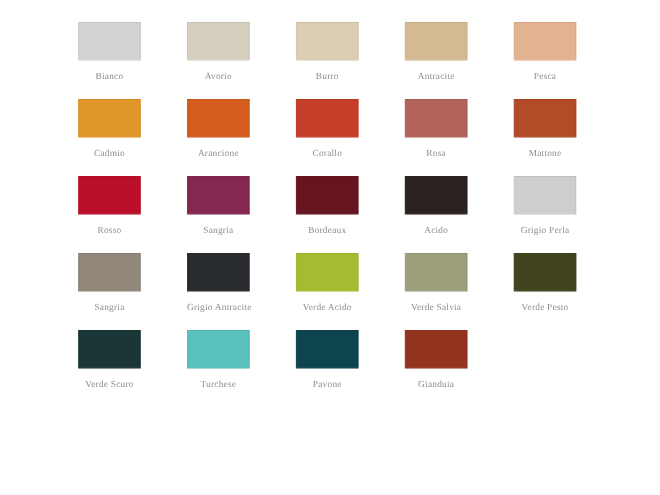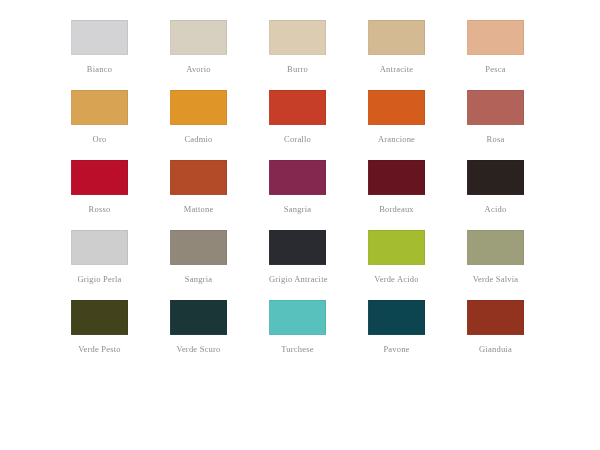--- a/index.html
+++ b/index.html
@@ -83,46 +83,42 @@
       </div>
       <div class="swatch-cell">
         <div class="swatch-chip" style="background: linear-gradient(90deg, rgba(255, 255, 255, 0.05) 0px, rgba(255, 255, 255, 0.05) 1px, rgba(0, 0, 0, 0.035) 1px, rgba(0, 0, 0, 0.035) 3px), linear-gradient(0deg, rgba(255, 255, 255, 0.05) 0px, rgba(255, 255, 255, 0.05) 1px, rgba(0, 0, 0, 0.035) 1px, rgba(0, 0, 0, 0.035) 3px), rgb(227, 200, 157);"></div>
         <div class="swatch-label">Antracite</div>
       </div>
       <div class="swatch-cell">
         <div class="swatch-chip" style="background: linear-gradient(90deg, rgba(255, 255, 255, 0.05) 0px, rgba(255, 255, 255, 0.05) 1px, rgba(0, 0, 0, 0.035) 1px, rgba(0, 0, 0, 0.035) 3px), linear-gradient(0deg, rgba(255, 255, 255, 0.05) 0px, rgba(255, 255, 255, 0.05) 1px, rgba(0, 0, 0, 0.035) 1px, rgba(0, 0, 0, 0.035) 3px), rgb(244, 192, 155);"></div>
         <div class="swatch-label">Pesca</div>
       </div>
       <div class="swatch-cell">
-        <div class="swatch-chip" style="background: linear-gradient(90deg, rgba(255, 255, 255, 0.05) 0px, rgba(255, 255, 255, 0.05) 1px, rgba(0, 0, 0, 0.035) 1px, rgba(0, 0, 0, 0.035) 3px), linear-gradient(0deg, rgba(255, 255, 255, 0.05) 0px, rgba(255, 255, 255, 0.05) 1px, rgba(0, 0, 0, 0.035) 1px, rgba(0, 0, 0, 0.035) 3px), rgb(232, 176, 90);"></div>
-        <div class="swatch-label">Oro</div>
+        <div class="swatch-chip" style="background: linear-gradient(90deg, rgba(255, 255, 255, 0.05) 0px, rgba(255, 255, 255, 0.05) 1px, rgba(0, 0, 0, 0.035) 1px, rgba(0, 0, 0, 0.035) 3px), linear-gradient(0deg, rgba(255, 255, 255, 0.05) 0px, rgba(255, 255, 255, 0.05) 1px, rgba(0, 0, 0, 0.035) 1px, rgba(0, 0, 0, 0.035) 3px), rgb(240, 160, 42);"></div>
+        <div class="swatch-label">Cadmio</div>
       </div>
       <div class="swatch-cell">
-        <div class="swatch-chip" style="background: linear-gradient(90deg, rgba(255, 255, 255, 0.05) 0px, rgba(255, 255, 255, 0.05) 1px, rgba(0, 0, 0, 0.035) 1px, rgba(0, 0, 0, 0.035) 3px), linear-gradient(0deg, rgba(255, 255, 255, 0.05) 0px, rgba(255, 255, 255, 0.05) 1px, rgba(0, 0, 0, 0.035) 1px, rgba(0, 0, 0, 0.035) 3px), rgb(240, 160, 42);"></div>
-        <div class="swatch-label">Cadmio</div>
+        <div class="swatch-chip" style="background: linear-gradient(90deg, rgba(255, 255, 255, 0.05) 0px, rgba(255, 255, 255, 0.05) 1px, rgba(0, 0, 0, 0.035) 1px, rgba(0, 0, 0, 0.035) 3px), linear-gradient(0deg, rgba(255, 255, 255, 0.05) 0px, rgba(255, 255, 255, 0.05) 1px, rgba(0, 0, 0, 0.035) 1px, rgba(0, 0, 0, 0.035) 3px), rgb(228, 99, 31);"></div>
+        <div class="swatch-label">Arancione</div>
       </div>
       <div class="swatch-cell">
         <div class="swatch-chip" style="background: linear-gradient(90deg, rgba(255, 255, 255, 0.05) 0px, rgba(255, 255, 255, 0.05) 1px, rgba(0, 0, 0, 0.035) 1px, rgba(0, 0, 0, 0.035) 3px), linear-gradient(0deg, rgba(255, 255, 255, 0.05) 0px, rgba(255, 255, 255, 0.05) 1px, rgba(0, 0, 0, 0.035) 1px, rgba(0, 0, 0, 0.035) 3px), rgb(212, 65, 42);"></div>
         <div class="swatch-label">Corallo</div>
       </div>
       <div class="swatch-cell">
-        <div class="swatch-chip" style="background: linear-gradient(90deg, rgba(255, 255, 255, 0.05) 0px, rgba(255, 255, 255, 0.05) 1px, rgba(0, 0, 0, 0.035) 1px, rgba(0, 0, 0, 0.035) 3px), linear-gradient(0deg, rgba(255, 255, 255, 0.05) 0px, rgba(255, 255, 255, 0.05) 1px, rgba(0, 0, 0, 0.035) 1px, rgba(0, 0, 0, 0.035) 3px), rgb(228, 99, 31);"></div>
-        <div class="swatch-label">Arancione</div>
-      </div>
-      <div class="swatch-cell">
         <div class="swatch-chip" style="background: linear-gradient(90deg, rgba(255, 255, 255, 0.05) 0px, rgba(255, 255, 255, 0.05) 1px, rgba(0, 0, 0, 0.035) 1px, rgba(0, 0, 0, 0.035) 3px), linear-gradient(0deg, rgba(255, 255, 255, 0.05) 0px, rgba(255, 255, 255, 0.05) 1px, rgba(0, 0, 0, 0.035) 1px, rgba(0, 0, 0, 0.035) 3px), rgb(191, 106, 95);"></div>
         <div class="swatch-label">Rosa</div>
       </div>
       <div class="swatch-cell">
+        <div class="swatch-chip" style="background: linear-gradient(90deg, rgba(255, 255, 255, 0.05) 0px, rgba(255, 255, 255, 0.05) 1px, rgba(0, 0, 0, 0.035) 1px, rgba(0, 0, 0, 0.035) 3px), linear-gradient(0deg, rgba(255, 255, 255, 0.05) 0px, rgba(255, 255, 255, 0.05) 1px, rgba(0, 0, 0, 0.035) 1px, rgba(0, 0, 0, 0.035) 3px), rgb(192, 80, 42);"></div>
+        <div class="swatch-label">Mattone</div>
+      </div>
+      <div class="swatch-cell">
         <div class="swatch-chip" style="background: linear-gradient(90deg, rgba(255, 255, 255, 0.05) 0px, rgba(255, 255, 255, 0.05) 1px, rgba(0, 0, 0, 0.035) 1px, rgba(0, 0, 0, 0.035) 3px), linear-gradient(0deg, rgba(255, 255, 255, 0.05) 0px, rgba(255, 255, 255, 0.05) 1px, rgba(0, 0, 0, 0.035) 1px, rgba(0, 0, 0, 0.035) 3px), rgb(200, 16, 46);"></div>
         <div class="swatch-label">Rosso</div>
-      </div>
-      <div class="swatch-cell">
-        <div class="swatch-chip" style="background: linear-gradient(90deg, rgba(255, 255, 255, 0.05) 0px, rgba(255, 255, 255, 0.05) 1px, rgba(0, 0, 0, 0.035) 1px, rgba(0, 0, 0, 0.035) 3px), linear-gradient(0deg, rgba(255, 255, 255, 0.05) 0px, rgba(255, 255, 255, 0.05) 1px, rgba(0, 0, 0, 0.035) 1px, rgba(0, 0, 0, 0.035) 3px), rgb(192, 80, 42);"></div>
-        <div class="swatch-label">Mattone</div>
       </div>
       <div class="swatch-cell">
         <div class="swatch-chip" style="background: linear-gradient(90deg, rgba(255, 255, 255, 0.05) 0px, rgba(255, 255, 255, 0.05) 1px, rgba(0, 0, 0, 0.035) 1px, rgba(0, 0, 0, 0.035) 3px), linear-gradient(0deg, rgba(255, 255, 255, 0.05) 0px, rgba(255, 255, 255, 0.05) 1px, rgba(0, 0, 0, 0.035) 1px, rgba(0, 0, 0, 0.035) 3px), rgb(142, 42, 86);"></div>
         <div class="swatch-label">Sangria</div>
       </div>
       <div class="swatch-cell">
         <div class="swatch-chip" style="background: linear-gradient(90deg, rgba(255, 255, 255, 0.05) 0px, rgba(255, 255, 255, 0.05) 1px, rgba(0, 0, 0, 0.035) 1px, rgba(0, 0, 0, 0.035) 3px), linear-gradient(0deg, rgba(255, 255, 255, 0.05) 0px, rgba(255, 255, 255, 0.05) 1px, rgba(0, 0, 0, 0.035) 1px, rgba(0, 0, 0, 0.035) 3px), rgb(110, 22, 34);"></div>
         <div class="swatch-label">Bordeaux</div>
       </div>
       <div class="swatch-cell">

